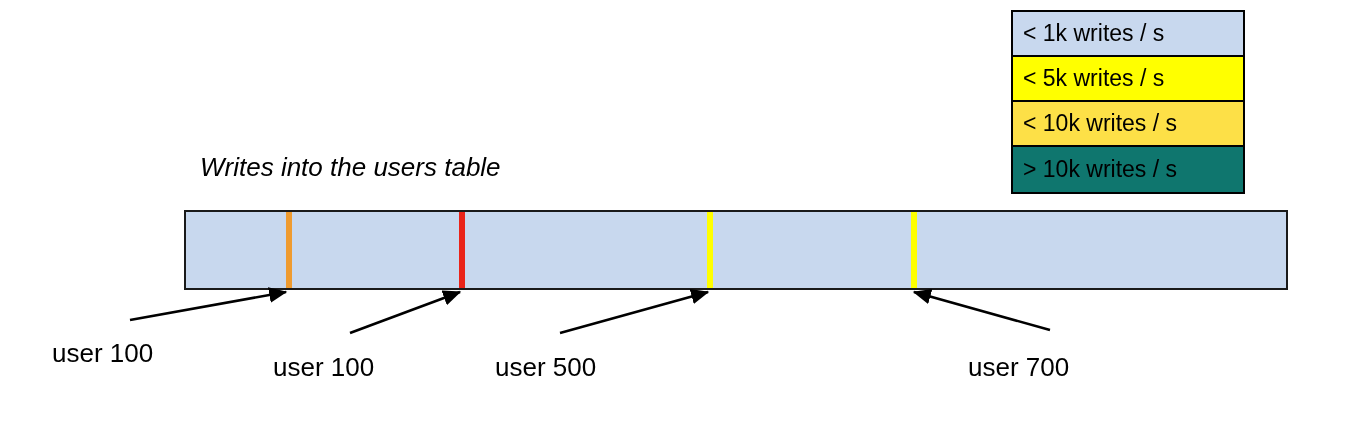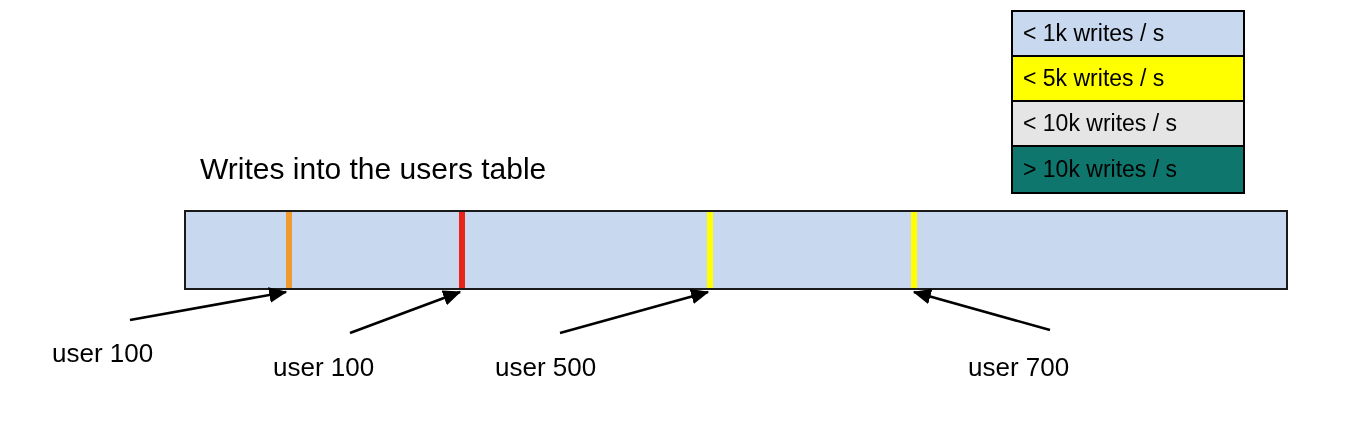--- a/index.html
+++ b/index.html
@@ -62,23 +62,24 @@
     top: 0;
     bottom: 0;
     width: 6px;
   }
 
   
   #chart-title {
     position: absolute;
     left: 200px;
     top: 152px;
-    font-size: 30px;
+    font-size: 26px;
     color: #000000;
     white-space: nowrap;
+    font-style: italic;
   }
 
   
   .callout-label {
     position: absolute;
     font-size: 26px;
     color: #000000;
     white-space: nowrap;
   }
 
@@ -96,21 +97,21 @@
 
 <div id="canvas">
 
   <div id="legend">
     <div class="legend-row" style="background: rgb(200, 216, 238);">
       <span class="legend-label">&lt; 1k writes / s</span>
     </div>
     <div class="legend-row" style="background: rgb(255, 255, 0);">
       <span class="legend-label">&lt; 5k writes / s</span>
     </div>
-    <div class="legend-row" style="background: #e5e5e5;">
+    <div class="legend-row" style="background: #fde047;">
       <span class="legend-label">&lt; 10k writes / s</span>
     </div>
     <div class="legend-row" style="background: #0f766e;">
       <span class="legend-label">&gt; 10k writes / s</span>
     </div>
   </div>
 
   <div id="chart-title">Writes into the users table</div>
 
   <div id="bar" style="left: 184px; width: 1104px;">

